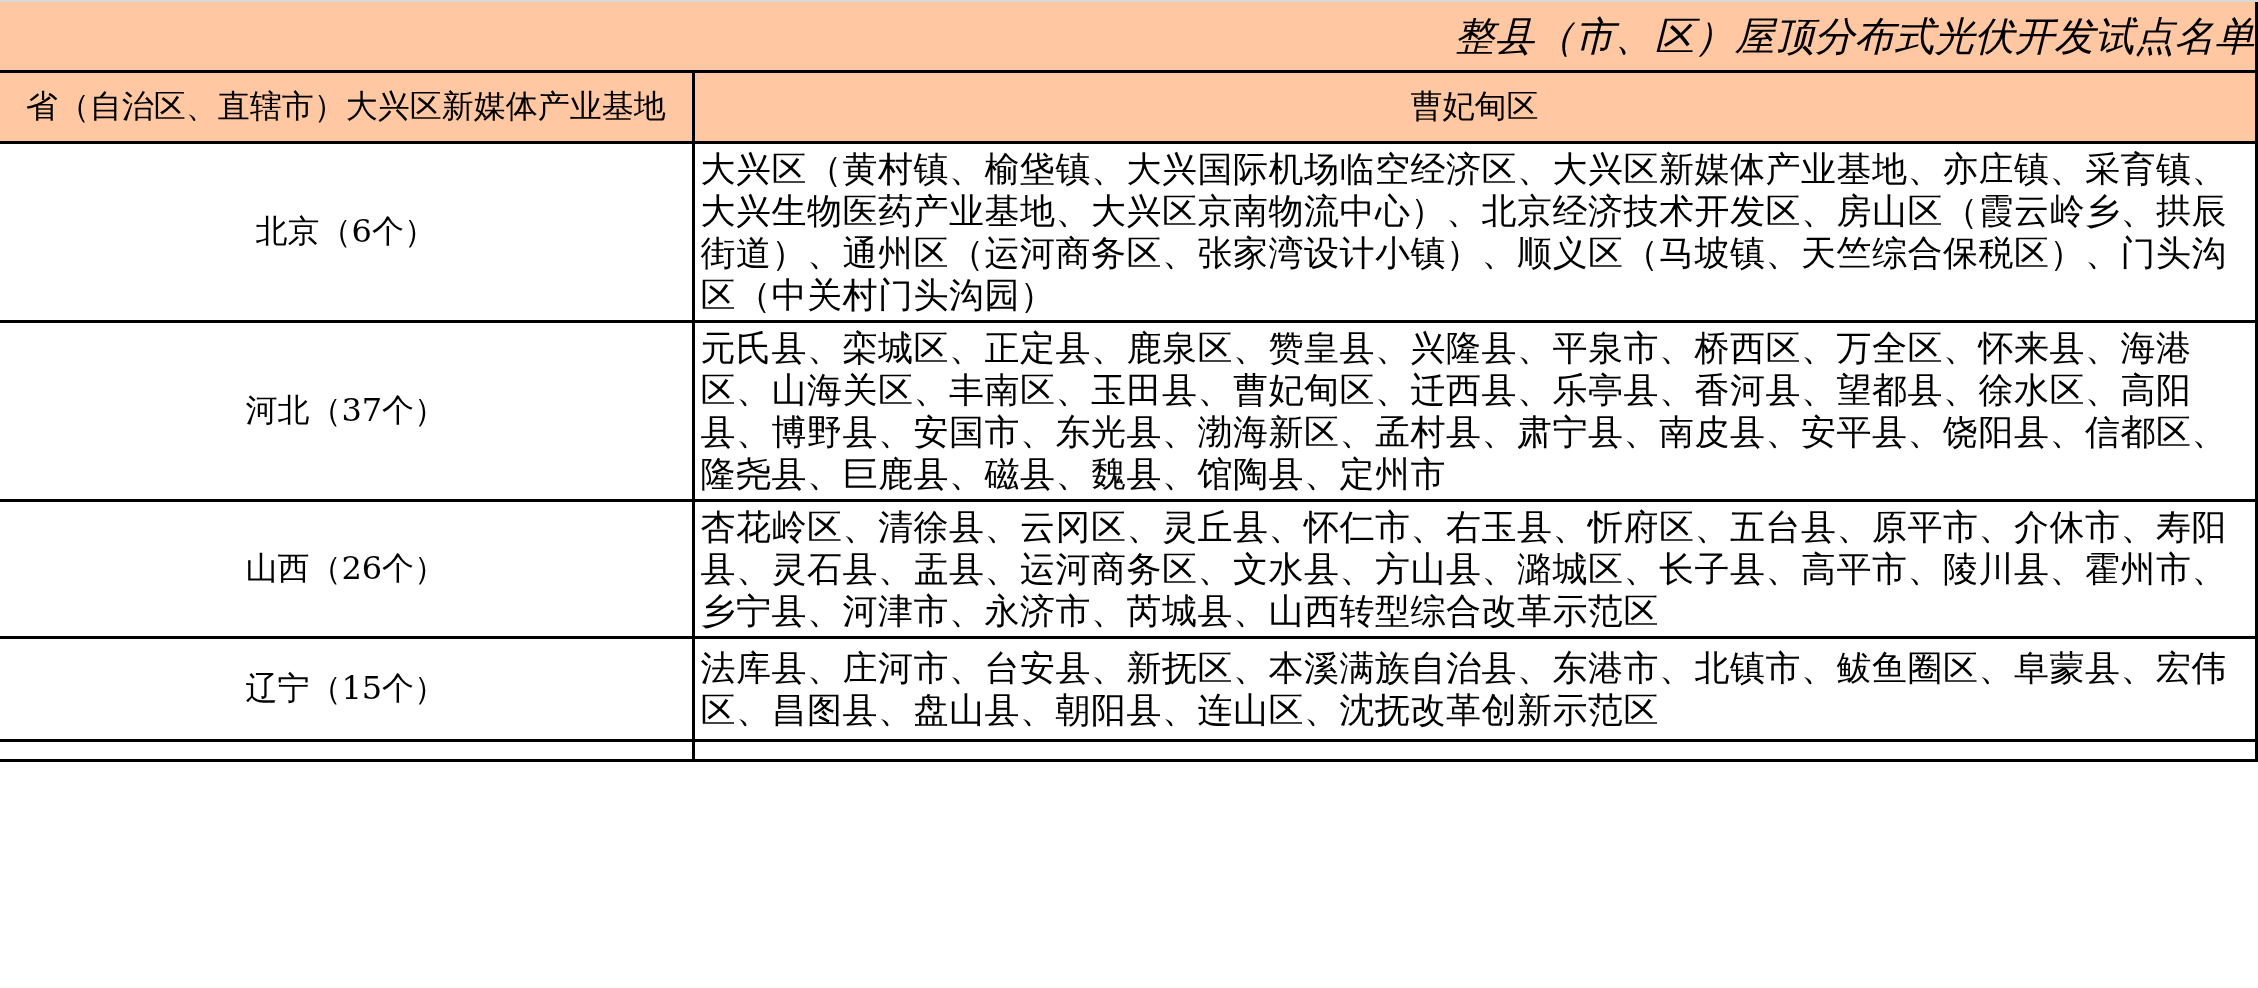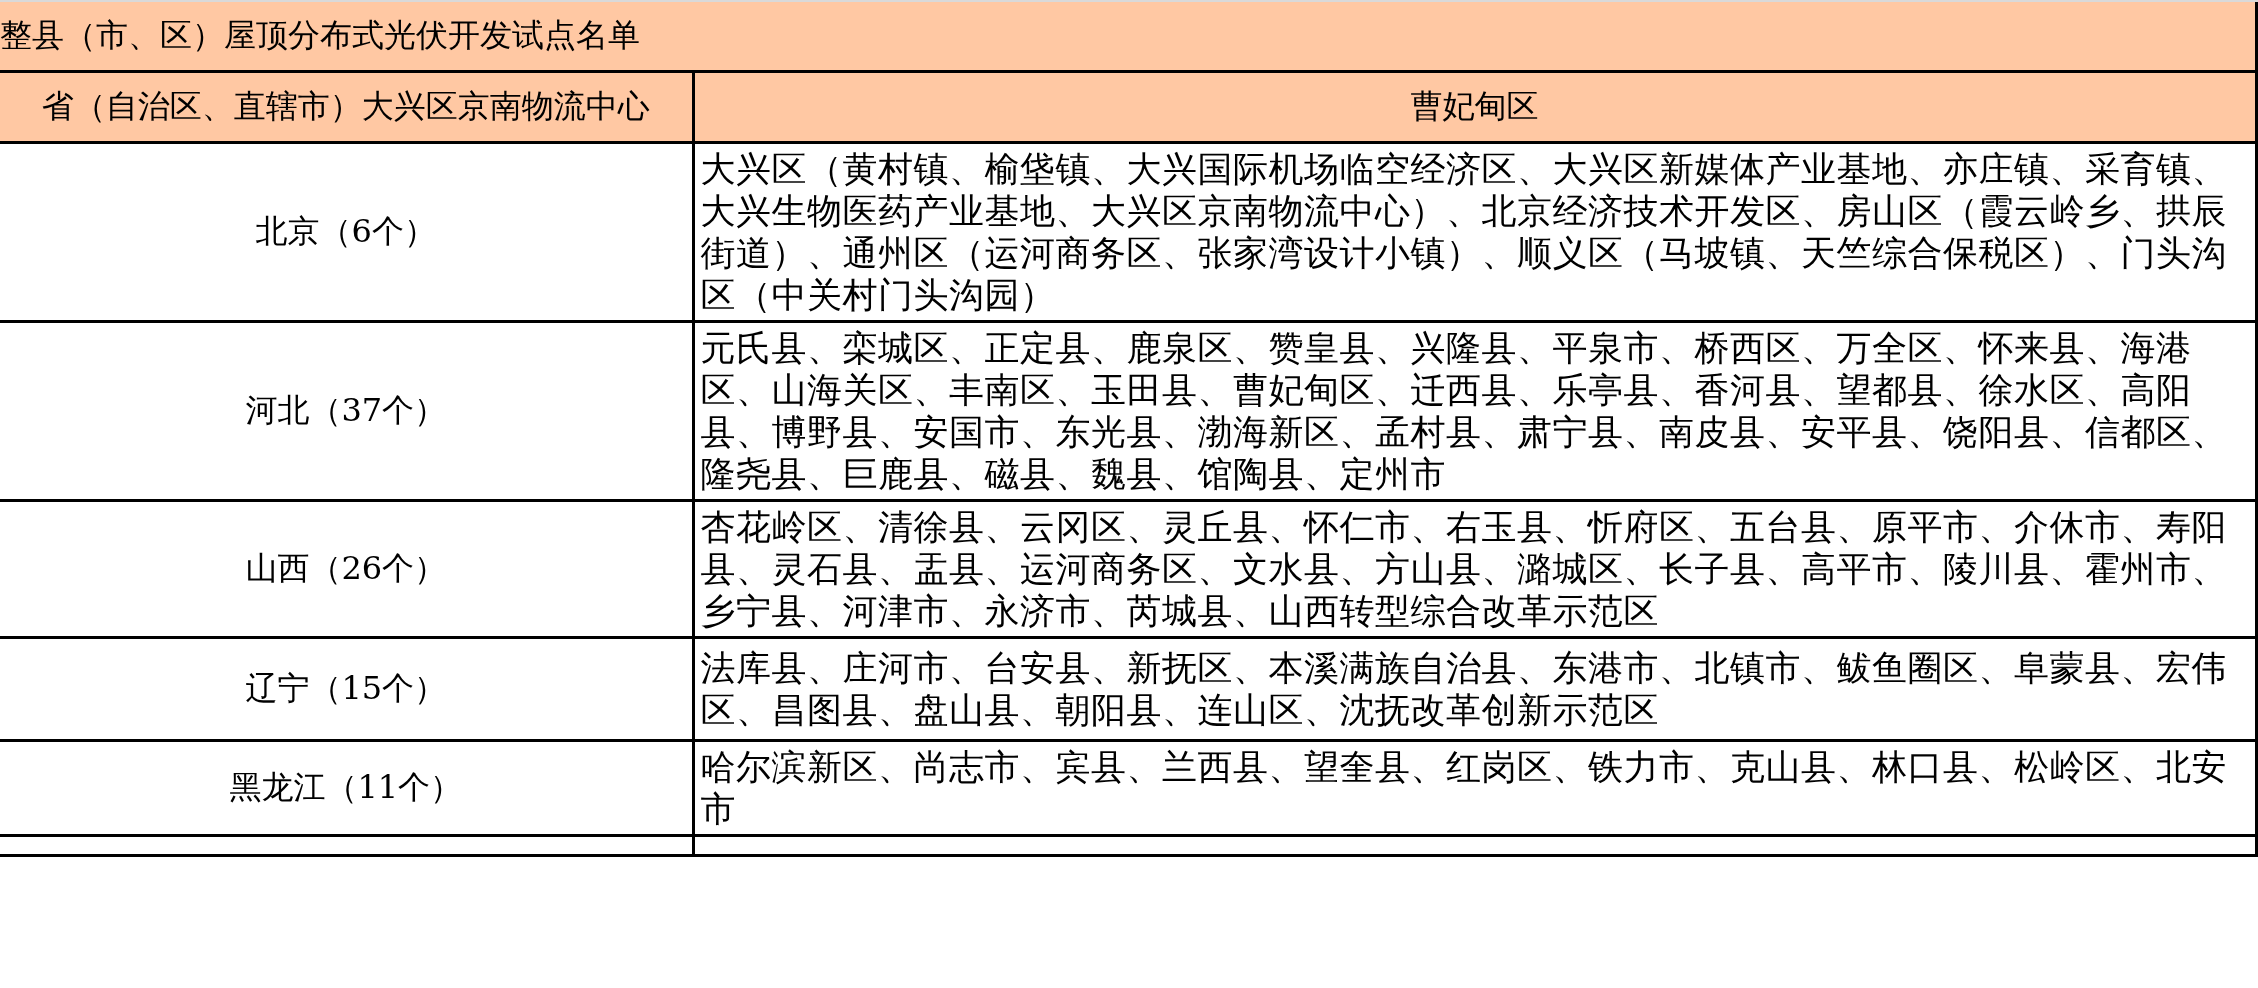--- a/index.html
+++ b/index.html
@@ -32,23 +32,24 @@
       border: 3px solid #000;
       padding: 0;
       font-weight: normal;
       vertical-align: middle;
     }
     table.sheet tr > *:first-child { border-left: none; }
     table.sheet tr:first-child > * { border-top: none; }
     .title-cell {
       background: #ffc8a3;
       height: 68px;
-      text-align: left;
-      font-size: 32px;
+      text-align: right;
+      font-size: 40px;
       font-family: "DejaVu Sans", "Liberation Sans", sans-serif;
+      font-style: italic;
     }
     .head-cell {
       background: #ffc8a3;
       height: 68px;
       text-align: center;
       font-size: 32px;
       font-family: "DejaVu Sans", "Liberation Sans", sans-serif;
     }
     .prov {
       text-align: center;
@@ -72,41 +73,37 @@
 <table class="sheet">
   <colgroup>
     <col class="c1">
     <col class="c2">
   </colgroup>
   <tbody>
       <tr>
     <td class="title-cell" colspan="2">整县（市、区）屋顶分布式光伏开发试点名单</td>
   </tr>
   <tr>
-    <th class="head-cell">省（自治区、直辖市）大兴区京南物流中心</th>
+    <th class="head-cell">省（自治区、直辖市）大兴区新媒体产业基地</th>
     <th class="head-cell">曹妃甸区</th>
   </tr>
   <tr style="height:153px">
     <td class="prov">北京（6个）</td>
     <td class="areas">大兴区（黄村镇、榆垡镇、大兴国际机场临空经济区、大兴区新媒体产业基地、亦庄镇、采育镇、大兴生物医药产业基地、大兴区京南物流中心）、北京经济技术开发区、房山区（霞云岭乡、拱辰街道）、通州区（运河商务区、张家湾设计小镇）、顺义区（马坡镇、天竺综合保税区）、门头沟区（中关村门头沟园）</td>
   </tr>
   <tr style="height:133px">
     <td class="prov">河北（37个）</td>
     <td class="areas">元氏县、栾城区、正定县、鹿泉区、赞皇县、兴隆县、平泉市、桥西区、万全区、怀来县、海港区、山海关区、丰南区、玉田县、曹妃甸区、迁西县、乐亭县、香河县、望都县、徐水区、高阳县、博野县、安国市、东光县、渤海新区、孟村县、肃宁县、南皮县、安平县、饶阳县、信都区、隆尧县、巨鹿县、磁县、魏县、馆陶县、定州市</td>
   </tr>
   <tr style="height:137px">
     <td class="prov">山西（26个）</td>
     <td class="areas">杏花岭区、清徐县、云冈区、灵丘县、怀仁市、右玉县、忻府区、五台县、原平市、介休市、寿阳县、灵石县、盂县、运河商务区、文水县、方山县、潞城区、长子县、高平市、陵川县、霍州市、乡宁县、河津市、永济市、芮城县、山西转型综合改革示范区</td>
   </tr>
   <tr style="height:103px">
     <td class="prov">辽宁（15个）</td>
     <td class="areas">法库县、庄河市、台安县、新抚区、本溪满族自治县、东港市、北镇市、鲅鱼圈区、阜蒙县、宏伟区、昌图县、盘山县、朝阳县、连山区、沈抚改革创新示范区</td>
   </tr>
-  <tr style="height:82px">
-    <td class="prov">黑龙江（11个）</td>
-    <td class="areas">哈尔滨新区、尚志市、宾县、兰西县、望奎县、红岗区、铁力市、克山县、林口县、松岭区、北安市</td>
-  </tr>
   <tr style="height:20px">
     <td></td>
     <td></td>
   </tr>
 </tbody>
   </table>
 
 </body></html>

